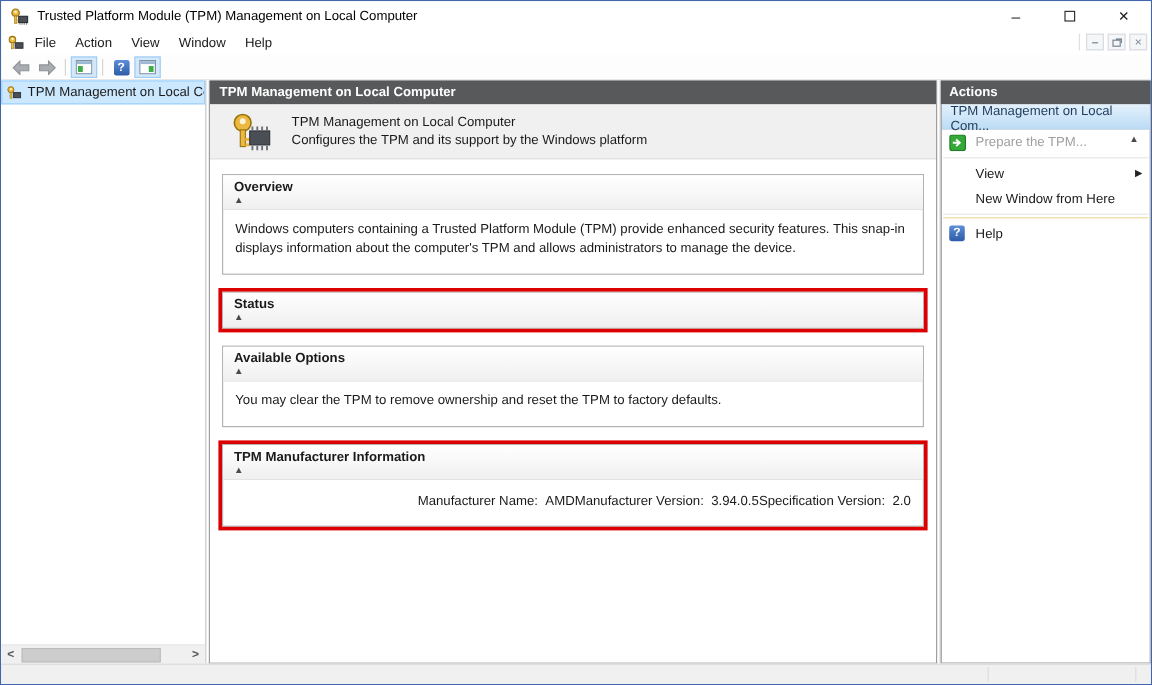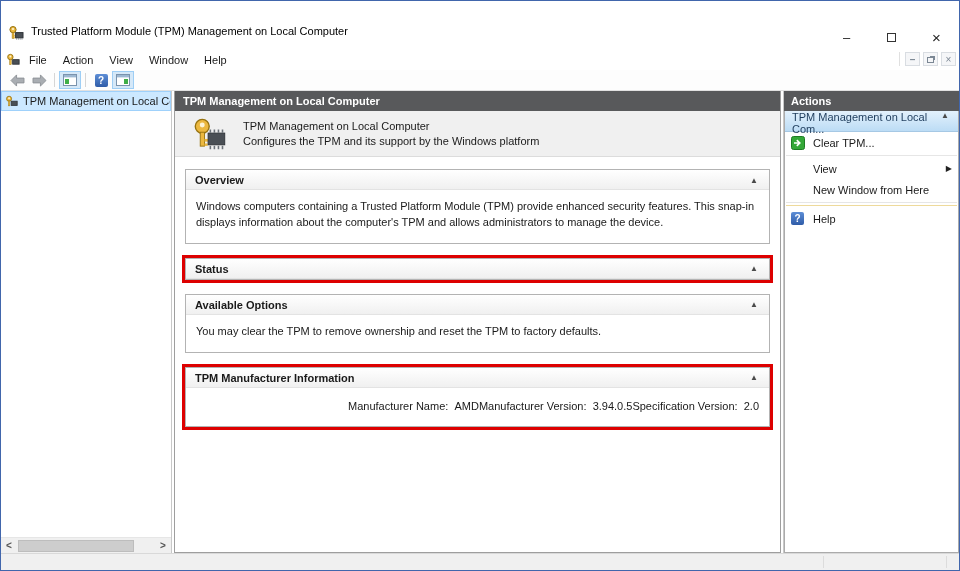--- a/index.html
+++ b/index.html
@@ -1,21 +1,21 @@
 <!DOCTYPE html>
 <html><head>
 <meta charset="utf-8">
 <style>
   * { box-sizing: border-box; margin: 0; padding: 0; }
   html,body { width:960px; height:571px; }
   body { font-family:"Liberation Sans", sans-serif; font-size:11px; color:#1a1a1a; background:#fff; overflow:hidden; }
   .window { position:absolute; inset:0; border:1px solid #4166ac; background:#fff; display:flex; flex-direction:column; }
 
   
-  .titlebar { height:25px; display:flex; align-items:flex-start; padding-left:7px; gap:7px; background:#fff; flex:0 0 auto;margin-top:24px; }
+  .titlebar { height:25px; display:flex; align-items:center; padding-left:7px; gap:7px; background:#fff; flex:0 0 auto; }
   .titlebar .title { font-size:11px; color:#000; }
   .win-controls { margin-left:auto; display:flex; height:100%; }
   .win-btn { width:45px; height:100%; display:flex; align-items:center; justify-content:center; color:#222; font-size:13px; }
   .max-glyph { width:9px; height:9px; border:1px solid #333; display:inline-block; }
   .close-glyph { font-size:15px; line-height:1; }
 
   
   .menubar { height:20px; display:flex; align-items:center; padding-left:5px; gap:2px; background:#fff; flex:0 0 auto; position:relative; }
   .menu-item { padding:2px 7px; }
   .mdi-controls { position:absolute; right:3px; top:2px; display:flex; gap:3px; align-items:center; border-left:1px solid #e0e0e0; padding-left:5px; }
@@ -40,30 +40,30 @@
   .hs-spacer { flex:1; }
 
   .center-pane { flex:1; display:flex; flex-direction:column; margin:0 2px; border:1px solid #9e9e9e; border-top:none; min-width:0; }
   .pane-header { height:20px; background:#58595b; color:#fff; font-weight:bold; display:flex; align-items:center; padding-left:8px; flex:0 0 auto; }
   .banner { height:46px; background:#f0f0f0; border-bottom:1px solid #dcdcdc; display:flex; align-items:center; gap:16px; padding-left:16px; flex:0 0 auto; }
   .banner-text div { line-height:1.35; }
   .content { flex:1; background:#fff; padding:12px 10px 0 10px; overflow:hidden; }
 
   .section { border:1px solid #b3b3b3; background:#fff; margin-bottom:14px; }
   .section.hl { outline:3px solid #dd0000; }
-  .sec-header { display:flex; justify-content:space-between; align-items:center; padding:4px 9px 3px 9px; background:linear-gradient(#ffffff,#f0f0f0); border-bottom:1px solid #e3e3e3; }
+  .sec-header { display:flex; justify-content:space-between; align-items:flex-start; padding:4px 9px 3px 9px; background:linear-gradient(#ffffff,#f0f0f0); border-bottom:1px solid #e3e3e3;flex-direction:column; }
   .sec-title { font-weight:bold; }
   .sec-arrow { font-size:8px; color:#4a4a4a; padding-right:2px; }
   .sec-body { padding:9px 10px 12px 10px; line-height:1.45; }
   .fields-row { display:flex; justify-content:flex-end; padding:12px 10px 14px 10px; }
 
   .actions-pane { width:176px; flex:0 0 176px; display:flex; flex-direction:column; border-left:1px solid #c8c8c8; background:#fff; }
   .actions-header { height:20px; background:#58595b; color:#fff; font-weight:bold; display:flex; align-items:center; padding-left:7px; flex:0 0 auto; }
   .actions-body { flex:1; border:1px solid #ababab; border-top:none; }
-  .action-group-header { height:21px; display:flex; justify-content:space-between; align-items:flex-start; padding:0 7px; background:linear-gradient(#e3f1fc,#bcdcf5); border-bottom:1px solid #a6c8e4; color:#1e3c5c; }
+  .action-group-header { height:21px; display:flex; justify-content:space-between; align-items:flex-end; padding:0 7px; background:linear-gradient(#e3f1fc,#bcdcf5); border-bottom:1px solid #a6c8e4; color:#1e3c5c;flex-direction:column; }
   .action-item { height:21px; display:flex; align-items:center; padding-left:5px; gap:8px; }
   .action-item .ico-slot { width:15px; flex:0 0 15px; display:flex; align-items:center; justify-content:center; }
   .action-item .lbl { white-space:nowrap; }
   .action-item.disabled .lbl { color:#9f9f9f; }
   .action-sep { height:1px; background:#e6e6e6; margin:2px 1px; }
   .action-sep.warm { background:#eeda9b; }
   .submenu-arrow { margin-left:auto; margin-right:6px; font-size:8px; color:#222; }
 
   .help-ico { width:13px; height:13px; background:linear-gradient(#5d8ed6,#2f5ca8); color:#fff; font-weight:bold; font-size:10px; text-align:center; line-height:13px; border-radius:2px; display:inline-block; }
 
@@ -252,30 +252,30 @@
     <div class="actions-pane">
       <div class="actions-header">
         <span>Actions</span>
       </div>
       <div class="actions-body">
         <div class="action-group-header">
           <span>TPM Management on Local Com...</span>
           <span class="sec-arrow">▲</span>
         </div>
 
-
-        <div class="action-item">
+        <div class="action-item disabled">
           <span class="ico-slot">
             <svg width="14" height="14" viewBox="0 0 14 14">
                 <rect x="0.5" y="0.5" width="13" height="13" rx="2" fill="#34a838" stroke="#1f7d24"></rect>
                 <path d="M3 7h5.2M5.8 4.2L8.8 7 5.8 9.8" stroke="#fff" stroke-width="1.6" fill="none"></path>
               </svg>
           </span>
-          <span class="lbl">Clear TPM...</span>
-        </div>
+          <span class="lbl">Prepare the TPM...</span>
+        </div>
+
 
         <div class="action-sep"></div>
 
         <div class="action-item">
           <span class="ico-slot"></span>
           <span class="lbl">View</span>
           <span class="submenu-arrow">▶</span>
         </div>
 
         <div class="action-item">

